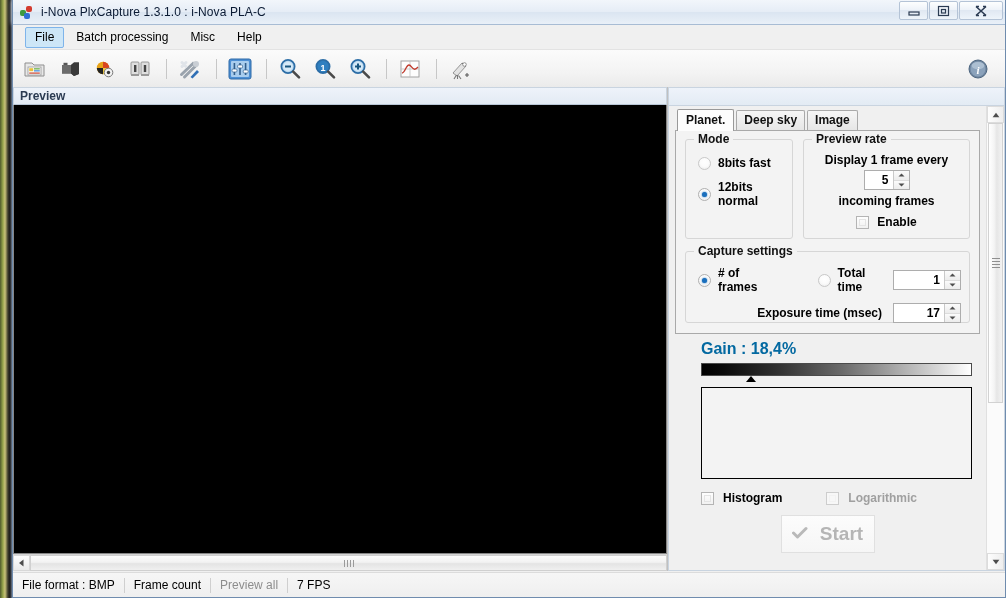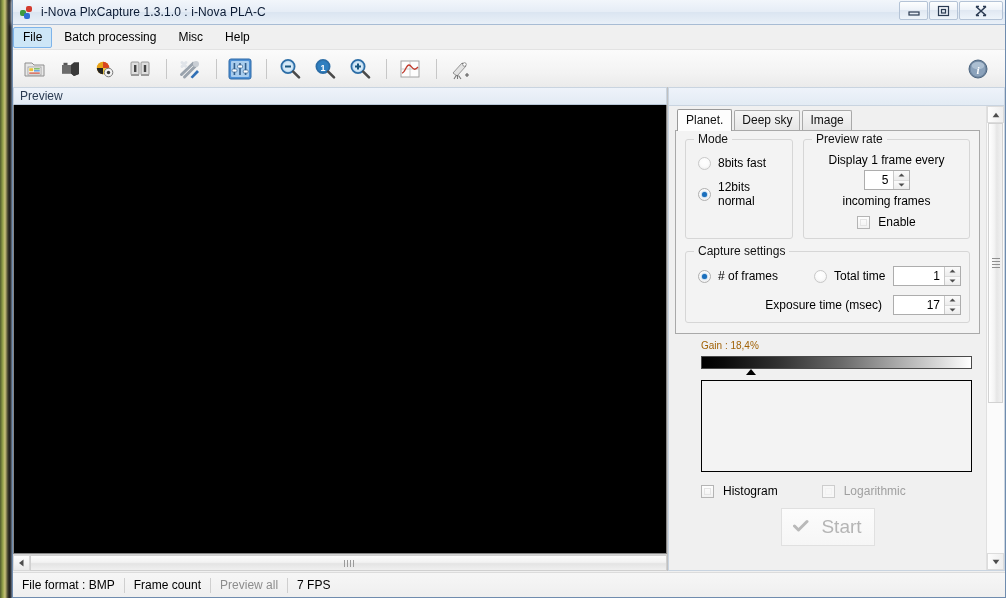--- a/index.html
+++ b/index.html
@@ -89,21 +89,21 @@
     box-sizing: border-box;
   }
   .win-btn.close { width: 44px; }
   .win-btn svg { display: block; }
 
   
   .menubar {
     height: 24px;
     background: #f0f0f0;
     display: flex; align-items: center;
-    padding-left: 0;
+    padding-left: 12px;
     border-bottom: 1px solid #e3e3e3;
   }
   .menu-item {
     font-size: 12px; color: #000;
     padding: 3px 10px 4px 10px;
     margin-right: 2px;
     white-space: nowrap;
   }
   .menu-item.active {
     background: #cde6f7;
@@ -137,20 +137,21 @@
   .tb-right {
     position: absolute; right: 8px; top: 0; bottom: 0;
     display: flex; align-items: center;
   }
 
   
   .main {
     position: absolute;
     left: 0; right: 0; top: 87px; bottom: 26px;
     display: flex;
+    font-weight: bold;
   }
 
   
   .preview-pane {
     width: 655px;
     display: flex; flex-direction: column;
     border-right: 1px solid #c0c0c0;
     background: #f0f0f0;
     box-sizing: border-box;
   }
@@ -376,21 +377,21 @@
     background: linear-gradient(180deg,#fbfbfb,#ececec);
     display: flex; align-items: center; justify-content: center;
     border-bottom: 1px solid #dcdcdc;
   }
   .spin .btns span:last-child { border-bottom: none; }
 
   .lbl { font-size: 12px; color: #000; }
   .lbl.dim { color: #a0a0a0; }
 
   
-  .gain-label { font-size: 10px; color: #a16207; margin: 6px 0 5px 26px; }
+  .gain-label { font-size: 16px; color: #0369a1; margin: 6px 0 5px 26px; }
   .gain-bar {
     height: 13px;
     margin: 0 8px 0 26px;
     border: 1px solid #4a4a4a;
     background: linear-gradient(90deg, #000000 0%, #0a0a0a 8%, #303030 28%, #6a6a6a 52%, #a8a8a8 72%, #d8d8d8 88%, #ffffff 100%);
     box-sizing: border-box;
   }
   .gain-marker-row { position: relative; height: 9px; margin: 0 8px 0 26px; }
   .gain-marker {
     position: absolute; top: 0;

